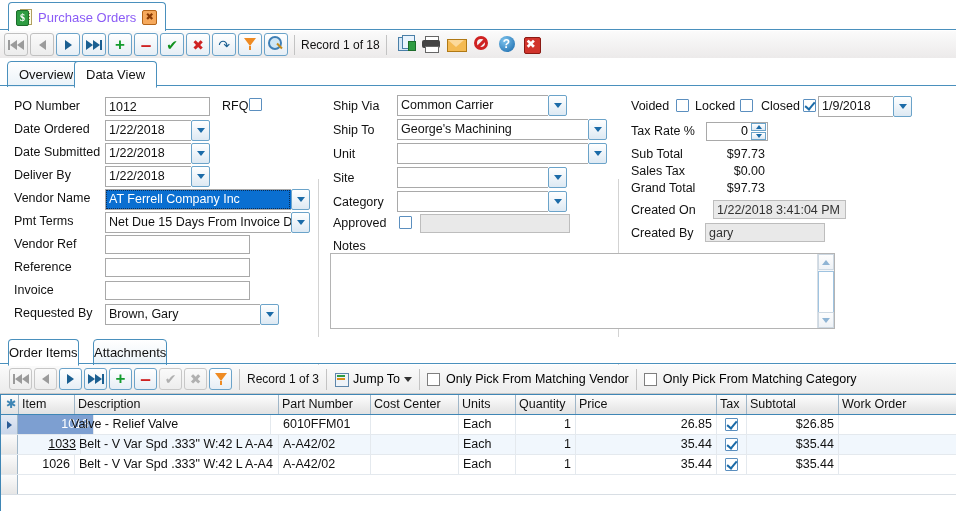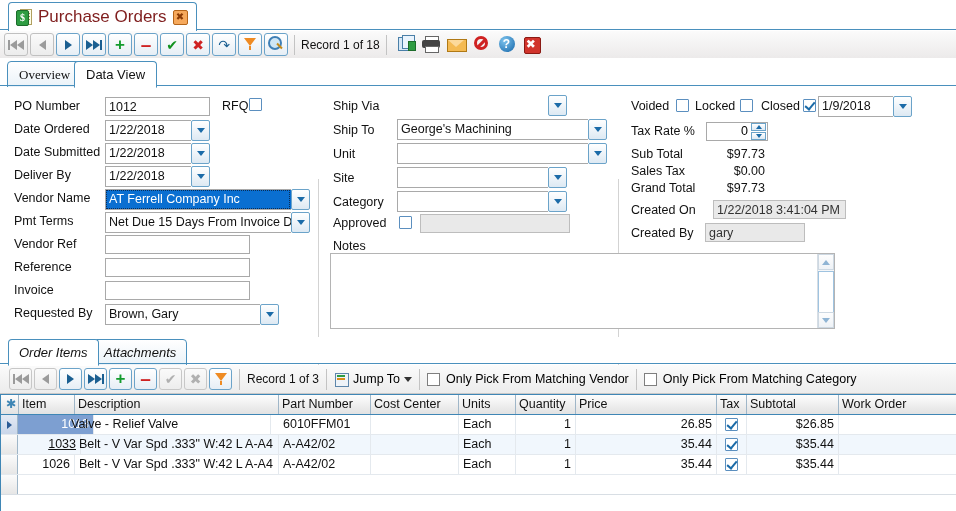--- a/index.html
+++ b/index.html
@@ -21,21 +21,21 @@
   }
   .doc-tab{
     position:absolute;left:8px;top:2px;height:28px;
     display:flex;align-items:center;gap:6px;
     padding:0 8px 0 7px;
     background:#ffffff;
     border:1px solid #4a90bd;border-bottom:none;
     border-radius:4px 4px 0 0;
     z-index:3;
   }
-  .doc-tab .ttl{font-size:17px;color:#7f1d1d;text-align:right;}
+  .doc-tab .ttl{font-size:13px;color:#8b5cf6;text-align:right;}
   .money-icon{position:relative;width:16px;height:16px;display:inline-block;}
   .money-icon .pg{position:absolute;right:0;top:0;width:10px;height:14px;background:#fdfde8;border:1px solid #b0a060;}
   .money-icon .pg i{position:absolute;left:1px;right:1px;height:1px;background:#9a8c55;}
   .money-icon .dollar{position:absolute;left:0;top:1px;width:11px;height:14px;background:#2e9c42;border:1px solid #1c6c2b;border-radius:2px;
      color:#fff;font-size:10px;font-weight:bold;line-height:13px;text-align:center;font-family:"Liberation Serif",serif;}
   .tab-close{
     width:13px;height:13px;background:#f6a95c;border:1px solid #b4651a;border-radius:2px;
     color:#8a3b06;font-size:10px;line-height:11px;text-align:center;font-weight:bold;
   }
 
@@ -145,24 +145,23 @@
   .notes .thumb{position:absolute;left:0;top:17px;width:16px;height:42px;background:#ffffff;border:1px solid #9fc3e0;box-sizing:border-box;}
   .chev-s-u{width:0;height:0;border-left:4px solid transparent;border-right:4px solid transparent;border-bottom:5px solid #8fb4d4;}
   .chev-s-d{width:0;height:0;border-left:4px solid transparent;border-right:4px solid transparent;border-top:5px solid #8fb4d4;}
 
   .vsep{position:absolute;top:92px;width:1px;height:238px;background:#d3d3d3;}
 
   
   .btmtabs{position:absolute;left:0;top:337px;width:956px;height:27px;background:#ffffff;}
   .btmtabs:after{content:"";position:absolute;left:0;bottom:0;width:956px;height:1px;background:#4a90bd;}
   .btab{
-    position:absolute;top:2px;height:25px;padding:0 10px;display:flex;align-items:center;
+    position:absolute;top:2px;height:25px;padding:0 0;display:flex;align-items:center;
     font-size:13px;color:#111;border:1px solid #4a90bd;border-radius:4px 4px 0 0;
     background:linear-gradient(to bottom,#ffffff,#eaf2f8);
-    font-style:italic;
   }
   .btab.active{background:#ffffff;border-bottom:1px solid #ffffff;z-index:3;}
 
   .gridbar{
     position:absolute;left:0;top:365px;width:956px;height:28px;
     background:linear-gradient(to bottom,#fbfbfb,#ececec);
     border-bottom:1px solid #c8c8c8;display:flex;align-items:center;
   }
   .gbtn{
     width:21px;height:20px;margin-left:2px;border:1px solid #6ba3c9;border-radius:3px;
@@ -307,21 +306,21 @@
       <span style="position:absolute;left:3px;top:2px;width:16px;height:16px;border-radius:50%;background:radial-gradient(circle at 35% 30%,#7dc4ee,#1565a8);box-sizing:border-box;"></span>
       <span style="position:absolute;left:7px;top:2px;color:#fff;font-size:12px;font-weight:bold;line-height:16px;">?</span>
     </div>
     <div class="ibtn" style="position:relative;">
       <span style="position:absolute;left:3px;top:3px;width:15px;height:15px;background:#d1342c;border:1px solid #8a1a14;border-radius:2px;"></span>
       <span style="position:absolute;left:5px;top:2px;color:#fff;font-size:12px;font-weight:bold;line-height:17px;">✖</span>
     </div>
   </div>
 
   <div class="viewtabs">
-    <div class="vtab" style="left:7px;font-family:Liberation Serif, serif;">Overview</div>
+    <div class="vtab" style="left:7px;">Overview</div>
     <div class="vtab active" style="left:74px;">Data View</div>
   </div>
 
   <div class="form">
 
     <div class="vsep" style="left:318px;"></div>
     <div class="vsep" style="left:618px;"></div>
 
     <span class="lbl" style="left:14px;top:12px;">PO Number</span>
     <div class="fld" style="left:105px;top:10px;width:105px;">1012</div>
@@ -380,20 +379,21 @@
     <span class="lbl" style="left:14px;top:219px;">Requested By</span>
     <div class="combo" style="left:105px;top:217px;width:174px;">
       <div class="box">Brown, Gary</div>
       <div class="btn">
           <span class="chev"></span>
         </div>
     </div>
 
     <span class="lbl" style="left:333px;top:12px;">Ship Via</span>
     <div class="combo" style="left:397px;top:8px;width:170px;">
+      <div class="box">Common Carrier</div>
       <div class="btn">
           <span class="chev"></span>
         </div>
     </div>
 
     <span class="lbl" style="left:333px;top:36px;">Ship To</span>
     <div class="combo" style="left:397px;top:32px;width:210px;">
       <div class="box">George's Machining</div>
       <div class="btn">
           <span class="chev"></span>
@@ -475,21 +475,21 @@
     <span class="lbl" style="left:631px;top:164px;">Sales Tax</span>
     <span class="val r" style="left:700px;top:164px;width:65px;text-align:right;display:block;">$0.00</span>
 
     <span class="lbl" style="left:631px;top:181px;">Grand Total</span>
     <span class="val r" style="left:700px;top:181px;width:65px;text-align:right;display:block;">$97.73</span>
 
     <span class="lbl" style="left:631px;top:203px;">Created On</span>
     <div class="fld ro" style="left:713px;top:200px;width:133px;">1/22/2018 3:41:04 PM</div>
 
     <span class="lbl" style="left:631px;top:226px;">Created By</span>
-    <div class="fld ro" style="left:705px;top:223px;width:100px;">gary</div>
+    <div class="fld ro" style="left:705px;top:223px;width:120px;">gary</div>
   </div>
 
   <div class="btmtabs">
     <div class="btab active" style="left:8px;">Order Items</div>
     <div class="btab" style="left:93px;">Attachments</div>
   </div>
 
   <div class="gridbar">
     <div class="gbtn dim" style="margin-left:9px;">
       <span class="bar-l"></span>

